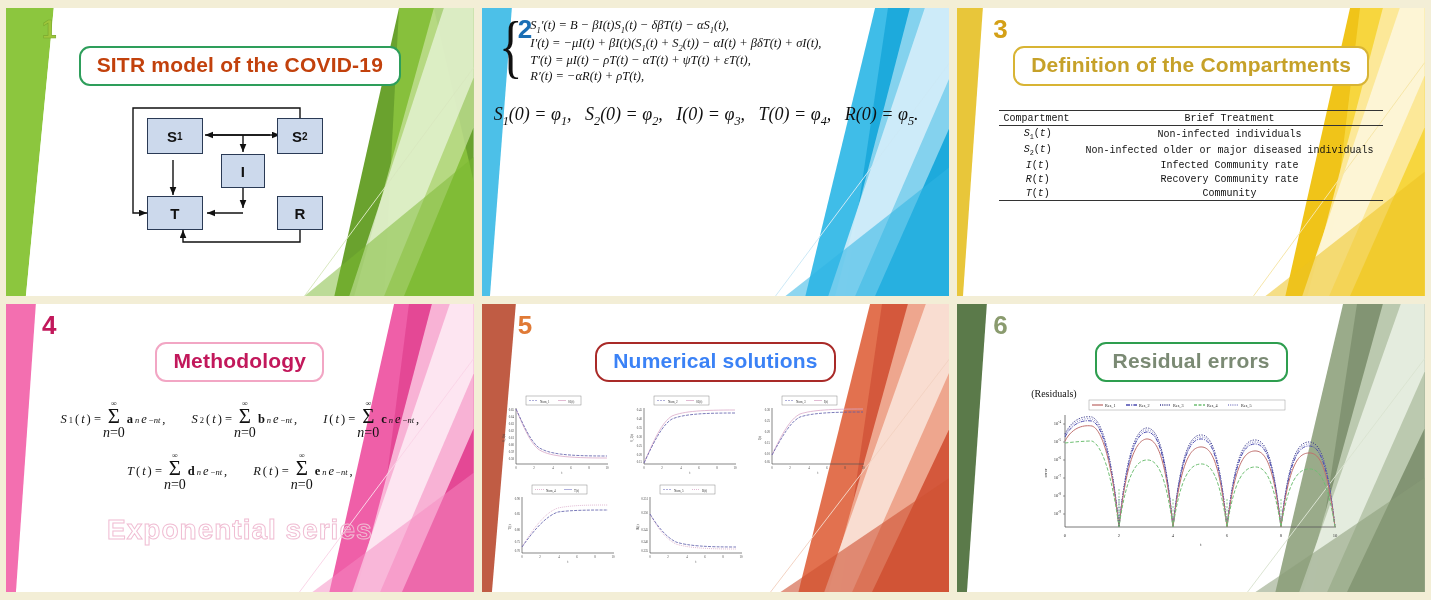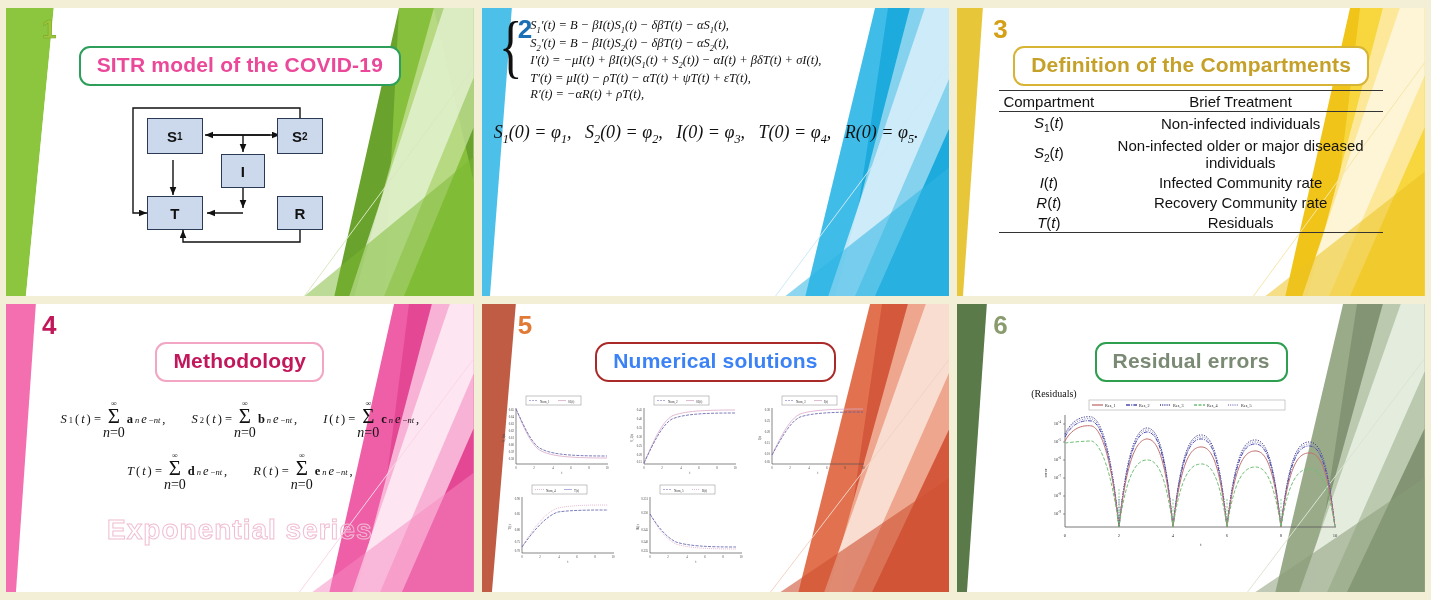--- a/index.html
+++ b/index.html
@@ -52,21 +52,21 @@
     padding: 5px 16px 7px 16px;
     font-size: 21px;
     font-weight: bold;
     letter-spacing: 0.2px;
     white-space: nowrap;
     z-index: 5;
     position: relative;
   }
   
   .s1 .snum { color: #9ec63b; -webkit-text-stroke: 0.6px #7aa82e; }
-  .s1 .title-box { border-color: #2e9e5b; color: #ec4899; }
+  .s1 .title-box { border-color: #2e9e5b; color: #c2410c; }
   .diagram { position: relative; width: 230px; height: 150px; margin-top: 14px; z-index:5; }
   .dbox {
     position: absolute;
     background: #ccd9ec;
     border: 1.6px solid #2a3a55;
     display: flex; align-items: center; justify-content: center;
     font-weight: bold; font-size: 15px; color: #111;
     font-family: "Liberation Sans", sans-serif;
   }
   .dbox sub { font-size: 10px; vertical-align: -2px; }
@@ -89,24 +89,24 @@
   }
   .eqlines { display: flex; flex-direction: column; justify-content: center; gap: 1px; }
   .eqline { font-size: 12.5px; font-style: italic; white-space: nowrap; }
   .eqinit { margin-top: 20px; font-size: 18px; font-style: italic; white-space: nowrap; }
   sub { font-size: 0.68em; }
   sup { font-size: 0.68em; }
   
   .s3 .snum { color: #d4a017; }
   .s3 .title-box { border-color: #d8b434; color: #c6a129; }
   .ctable {
-    z-index: 5; margin-top: 4px;
+    z-index: 5; margin-top: 24px;
     border-collapse: collapse;
-    font-family: Liberation Sans, sans-serif;
-    font-size: 15px;
+    font-family: Liberation Mono, monospace;
+    font-size: 10px;
     width: 82%;
     color: #111;
   }
   .ctable th, .ctable td { padding: 1.5px 4px; text-align: center; font-weight: normal; }
   .ctable thead th { border-top: 1.3px solid #333; border-bottom: 1px solid #333; }
   .ctable tbody tr:last-child td { border-bottom: 1.3px solid #333; }
   .ctable th.l { text-align: left; }
   
   .s4 .snum { color: #c2185b; }
   .s4 .title-box { border-color: #f2a6c4; color: #c2185b; border-width: 2px; }
@@ -202,23 +202,20 @@
       </svg>
     </div>
     <div class="slide-inner">
       <div class="snum">2</div>
       <div class="eqblock">
         <div class="eqsys">
           <div class="brace">{</div>
           <div class="eqlines">
             <div class="eqline">
               S<sub>1</sub>′(t) = B − βI(t)S<sub>1</sub>(t) − δβT(t) − αS<sub>1</sub>(t),
-            </div>
-            <div class="eqline">
-              S<sub>2</sub>′(t) = B − βI(t)S<sub>2</sub>(t) − δβT(t) − αS<sub>2</sub>(t),
             </div>
             <div class="eqline">
               I′(t) = −μI(t) + βI(t)(S<sub>1</sub>(t) + S<sub>2</sub>(t)) − αI(t) + βδT(t) + σI(t),
             </div>
             <div class="eqline">
               T′(t) = μI(t) − ρT(t) − αT(t) + ψT(t) + εT(t),
             </div>
             <div class="eqline">
               R′(t) = −αR(t) + ρT(t),
             </div>
@@ -266,21 +263,21 @@
           <tr>
             <td><i>I</i>(<i>t</i>)</td>
             <td>Infected Community rate</td>
           </tr>
           <tr>
             <td><i>R</i>(<i>t</i>)</td>
             <td>Recovery Community rate</td>
           </tr>
           <tr>
             <td><i>T</i>(<i>t</i>)</td>
-            <td>Residuals</td>
+            <td>Community</td>
           </tr>
         </tbody>
       </table>
     </div>
   </div>
 
   <div class="slide s4">
     <div class="slide-bg">
       <svg viewBox="0 0 470 290" preserveAspectRatio="none">
         <rect width="470" height="290" fill="#ffffff"></rect>

